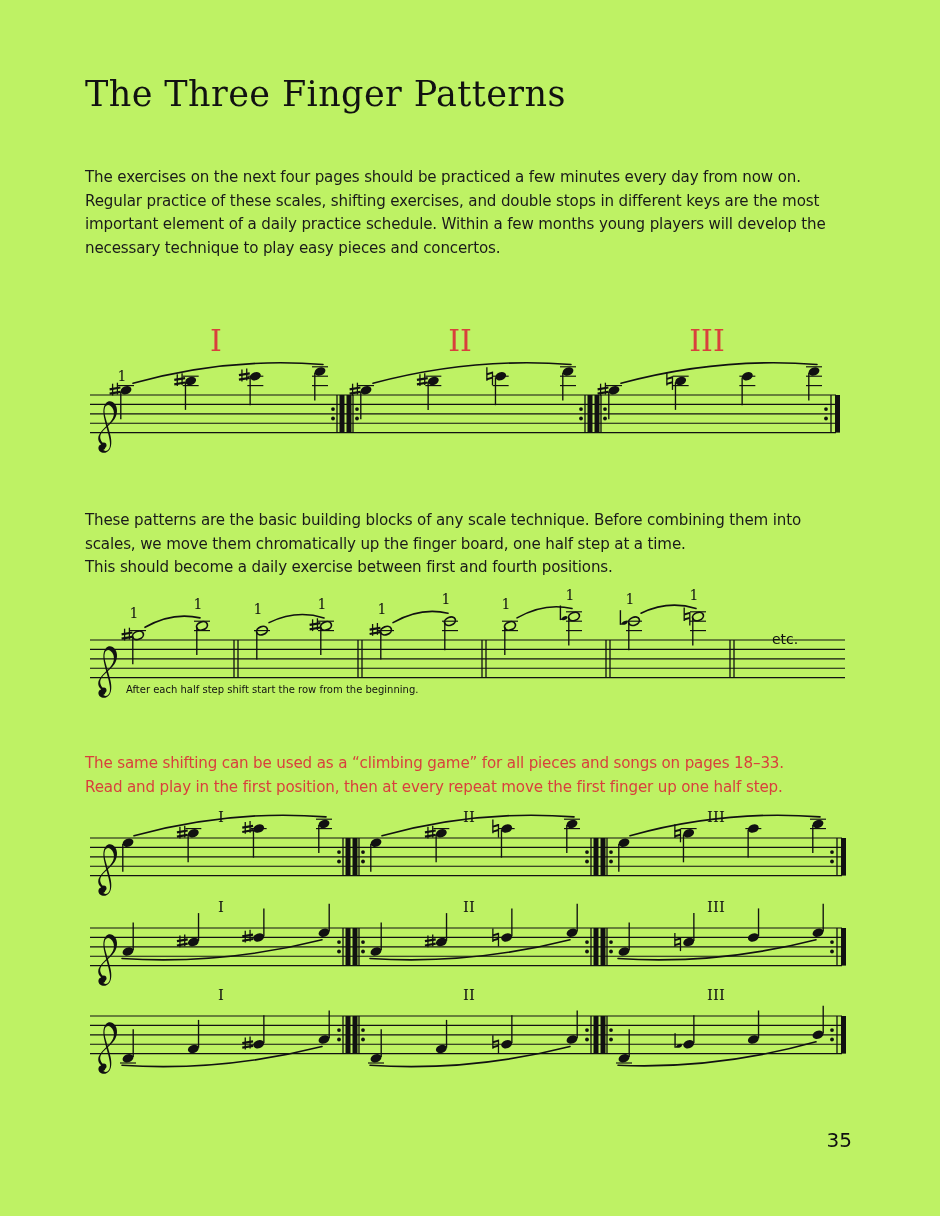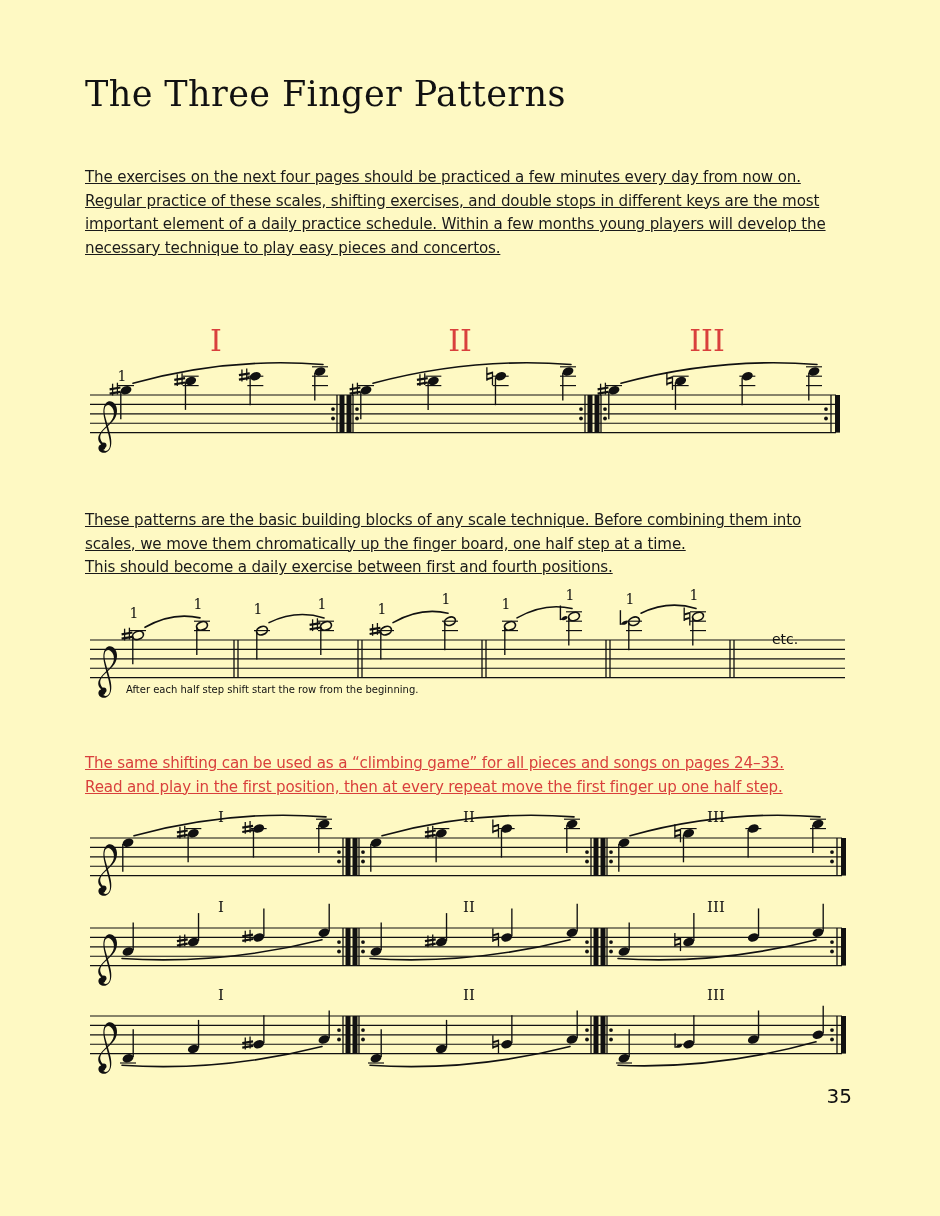--- a/index.html
+++ b/index.html
@@ -1,42 +1,41 @@
 <!DOCTYPE html>
 <html><head>
 <meta charset="utf-8">
 <style>
   html,body{margin:0;padding:0;background:#ffffff;}
   body{width:940px;height:1216px;position:relative;font-family:"DejaVu Sans",sans-serif;}
-  .page{position:absolute;inset:0;background:#fef9c3;}
+  .page{position:absolute;inset:0;background:#bef264;}
 
   .title{
     position:absolute; left:85px; top:74px;
     font-family:"DejaVu Serif", serif;
     font-size:35px; font-weight:400; letter-spacing:0.4px;
     color:#111; white-space:nowrap;
   }
 
   .para{
     position:absolute; left:85px; width:762px;
     font-family:"DejaVu Sans", sans-serif;
     font-size:15.1px; line-height:23.5px; color:#1a1a1a;
     letter-spacing:-0.15px;
-    text-decoration:underline;
   }
   .para.red{ color:#d9403c; }
 
   .caption{
     position:absolute;
     font-family:"DejaVu Sans", sans-serif;
     font-size:10px; color:#111;
   }
 
   .pageno{
-    position:absolute; right:88px; top:1084px;
+    position:absolute; right:88px; top:1128px;
     font-family:"DejaVu Sans", sans-serif;
     font-size:20px; color:#111;
   }
 
   .sysblock{position:absolute;left:0;top:0;}
   svg{display:block; overflow:visible;}
 
   .rn-red{ fill:#d9403c; font-family:"DejaVu Serif",serif; font-size:30px; }
   .rn-blk{ fill:#111; font-family:"DejaVu Serif",serif; font-size:15px; }
   .fing{ fill:#111; font-family:"DejaVu Serif",serif; font-size:14px; }
@@ -266,21 +265,21 @@
         <text x="694" y="599.5" class="fing" text-anchor="middle">1</text>
         <path d="M 641 613.2 Q 668.5 599.85 696 608.5" fill="none" stroke="#111" stroke-width="1.6" stroke-linecap="round"></path>
         <line x1="730" y1="640" x2="730" y2="677.6" stroke="#111" stroke-width="1.3"></line>
         <line x1="734" y1="640" x2="734" y2="677.6" stroke="#111" stroke-width="1.3"></line>
         <text x="772" y="644" class="etc" text-anchor="start">etc.</text>
       </svg>
     </div>
 
   <div class="caption" style="left:126px; top:684px;">After each half step shift start the row from the beginning.</div>
 
-  <div class="para red" style="left:85px; top:752px; width:790px; white-space:pre-line;">The same shifting can be used as a “climbing game” for all pieces and songs on pages 24–33.
+  <div class="para red" style="left:85px; top:752px; width:790px; white-space:pre-line;">The same shifting can be used as a “climbing game” for all pieces and songs on pages 18–33.
 Read and play in the first position, then at every repeat move the first finger up one half step.</div>
 
   <div class="sysblock" id="sys3">
       <svg width="940" height="1216" style="position:absolute;left:0;top:0;pointer-events:none">
         <line x1="90" y1="838" x2="842" y2="838" stroke="#111" stroke-width="1.15"></line>
         <line x1="90" y1="847.4" x2="842" y2="847.4" stroke="#111" stroke-width="1.15"></line>
         <line x1="90" y1="856.8" x2="842" y2="856.8" stroke="#111" stroke-width="1.15"></line>
         <line x1="90" y1="866.2" x2="842" y2="866.2" stroke="#111" stroke-width="1.15"></line>
         <line x1="90" y1="875.6" x2="842" y2="875.6" stroke="#111" stroke-width="1.15"></line>
         <path d="M 0 28.6 C -6.2 26.2 -8.6 20.4 -6.4 15.2 C -4.4 10.4 0.6 5.6 5.2 1.2 C 8.6 -2 11.4 -5.6 12.2 -10 C 13.0 -14.4 11.6 -19.2 8.2 -21.6 C 5.4 -23.6 2.2 -22.6 1.2 -19.6 C -0.2 -15.4 1.0 -10.4 2.4 -5.2 C 4.2 1.6 6.4 8.4 8.0 15.2 C 9.6 22.0 9.8 28.8 6.8 33.2 C 4.0 37.4 -1.6 38.2 -5.0 35.4 C -7.8 33.0 -7.6 28.6 -4.6 27.0 C -2.2 25.8 0.6 26.8 1.4 29.2 C 2.1 31.3 0.9 33.2 -1.0 33.6 C 1.4 35.6 5.2 34.6 6.6 31.4 C 8.4 27.2 7.2 21.0 5.6 14.4 C 4.0 7.8 1.8 1.0 0.4 -5.6 C -1.2 -13.0 -1.6 -20.6 2.4 -25.0 C 5.6 -28.6 10.8 -27.8 13.8 -23.6 C 17.4 -18.6 17.0 -11.0 13.2 -5.2 C 10.0 -0.4 5.0 3.6 0.8 7.6 C -3.0 11.2 -5.6 15.4 -4.4 19.6 C -3.4 23.2 -1.0 25.6 2.0 26.8 Z" transform="translate(104,866.2) scale(0.8)" fill="#111" stroke="none"></path>

